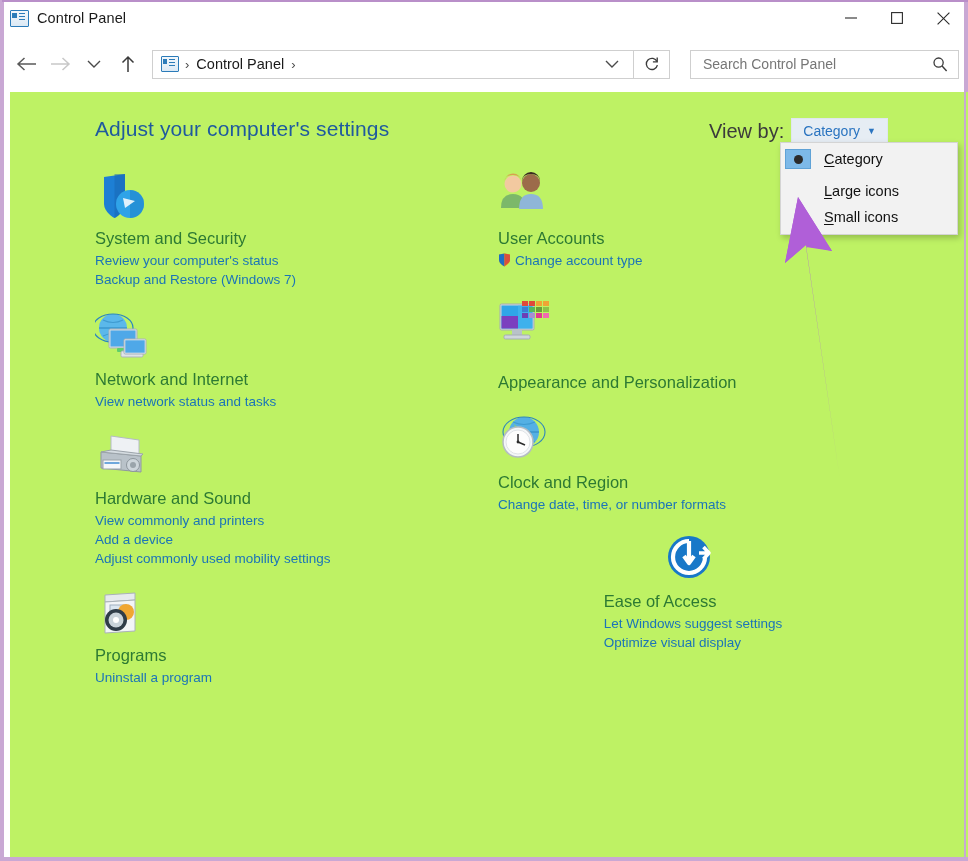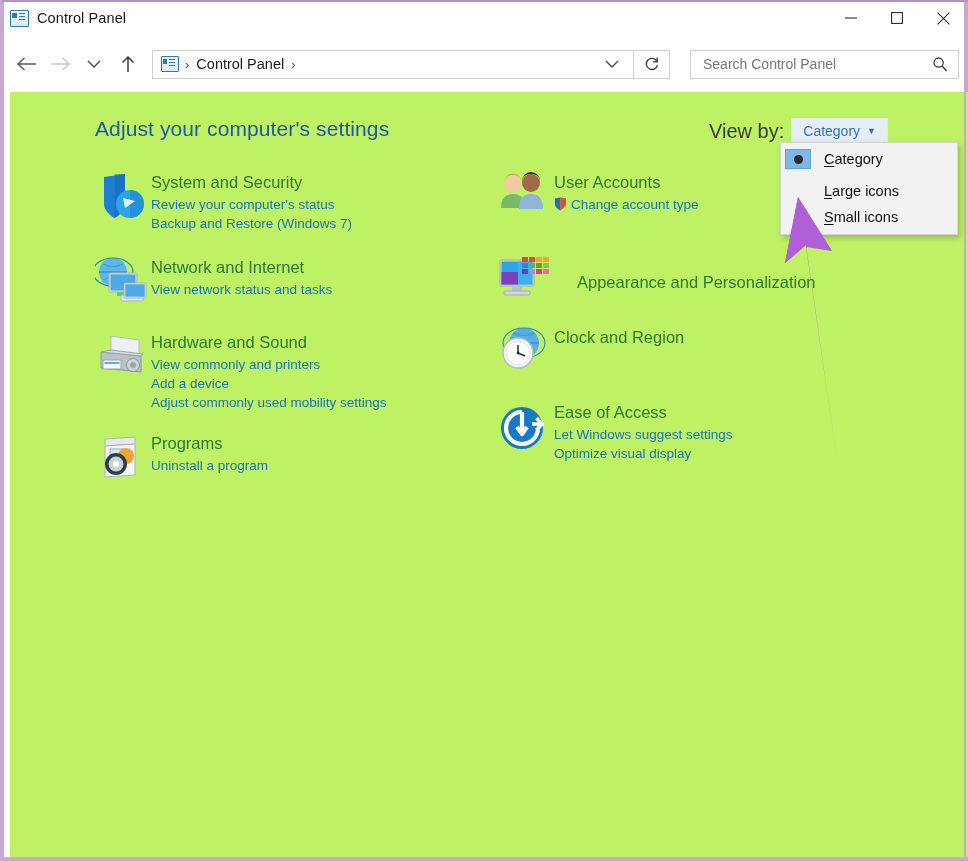--- a/index.html
+++ b/index.html
@@ -115,21 +115,21 @@
   #viewby-button{
     background:#e6edf4;border:1px solid #dfe7ef;
     padding:4px 11px 5px 11px;display:flex;align-items:center;
     font-size:14px;color:#2a74c0;cursor:default;
   }
   #viewby-caret{margin-left:7px;font-size:9px;color:#2a74c0;line-height:1;}
   
   .col{position:absolute;top:78px;}
   #col-left{left:85px;width:360px;}
   #col-right{left:488px;width:390px;}
-  .cat{display:flex;margin-bottom:19px;}
+  .cat{display:flex;margin-bottom:19px;flex-direction:column;}
   .cat-icon{width:56px;flex:0 0 56px;position:relative;height:56px;}
   .cat-body{padding-top:2px;}
   .cat-title{
     font-size:16.5px;color:#2d7a33;line-height:20px;margin-bottom:3px;cursor:default;
   }
   .cat-link{
     font-size:13.5px;color:#1b74b8;line-height:19px;cursor:default;
   }
   .cat-link.wrap{max-width:272px;}
   .shield-inline{
@@ -368,21 +368,21 @@
               <svg width="13" height="14" viewBox="0 0 13 14">
                 <path d="M1 1.5 L6.5 0.5 L12 1.5 L12 7 C12 11 6.5 13.5 6.5 13.5 C6.5 13.5 1 11 1 7 Z" fill="#f2c000"></path>
                 <path d="M1 1.5 L6.5 0.5 L6.5 13.5 C6.5 13.5 1 11 1 7 Z" fill="#1d6fc4"></path>
                 <path d="M6.5 0.5 L12 1.5 L12 7 C12 9.3 9 11.6 6.5 13 Z" fill="#d94f3d"></path>
               </svg>
             </span><span>Change account type</span>
           </div>
         </div>
       </div>
 
-      <div class="cat" style="margin-top:24px;gap:23px;">
+      <div class="cat" style="margin-top:24px;">
         <div class="cat-icon">
           <svg width="54" height="54" viewBox="0 0 54 54">
             <rect x="2" y="10" width="34" height="26" rx="1.5" fill="#cfd6dc" stroke="#a4adb4"></rect>
             <rect x="3.5" y="11.5" width="31" height="23" fill="#2fa6e8"></rect>
             <path d="M3.5 22 H20 V34.5 H3.5 Z" fill="#7b3fbf"></path>
             <path d="M20 11.5 H34.5 V34.5 H20 Z" fill="#49b9ee" opacity=".6"></path>
             <rect x="14" y="36" width="10" height="5" fill="#b9c2c9"></rect>
             <rect x="6" y="41" width="26" height="4" rx="1.5" fill="#cfd6dc" stroke="#a4adb4"></rect>
             <g>
               <rect x="24" y="7" width="6" height="5" fill="#e04a3a"></rect>
@@ -414,20 +414,21 @@
             <path d="M16 10 q6 4 3 9 q-4 6 2 9" fill="#8fd06e" opacity=".85"></path>
             <circle cx="20" cy="28" r="15" fill="#f4f6f8" stroke="#b4bcc3" stroke-width="1.5"></circle>
             <circle cx="20" cy="28" r="12" fill="#fdfdfd" stroke="#dfe3e7"></circle>
             <line x1="20" y1="28" x2="20" y2="20" stroke="#2b2b2b" stroke-width="1.5"></line>
             <line x1="20" y1="28" x2="27" y2="31" stroke="#2b2b2b" stroke-width="1.5"></line>
             <circle cx="20" cy="28" r="1.4" fill="#2b2b2b"></circle>
           </svg>
         </div>
         <div class="cat-body">
           <div class="cat-title">Clock and Region</div>
+          <div class="cat-link">Change date, time, or number formats</div>
         </div>
       </div>
 
       <div class="cat" style="margin-top:13px;align-items:center;">
         <div class="cat-icon">
           <svg width="54" height="54" viewBox="0 0 54 54">
             <circle cx="24" cy="24" r="21" fill="#1878c8"></circle>
             <path d="M24 8 A16 16 0 1 0 40 24" fill="none" stroke="#ffffff" stroke-width="4.2"></path>
             <line x1="24" y1="8" x2="24" y2="27" stroke="#ffffff" stroke-width="4.2"></line>
             <path d="M19 23 L24 30 L29 23" fill="none" stroke="#ffffff" stroke-width="4.2" stroke-linejoin="round"></path>

